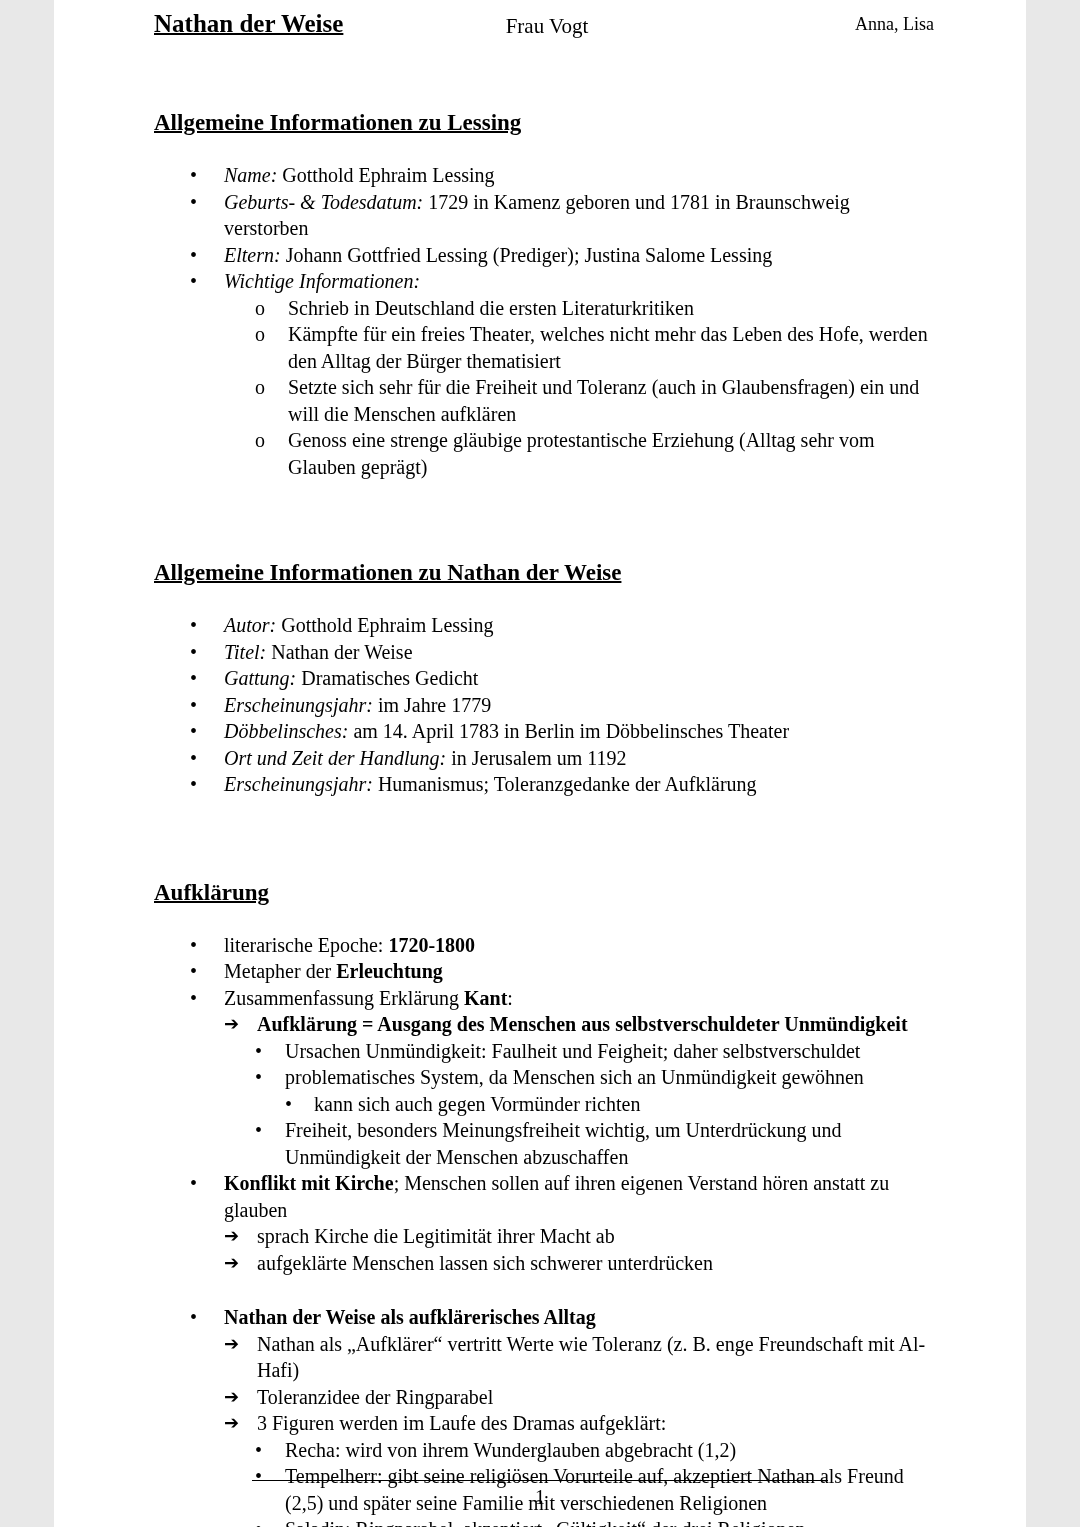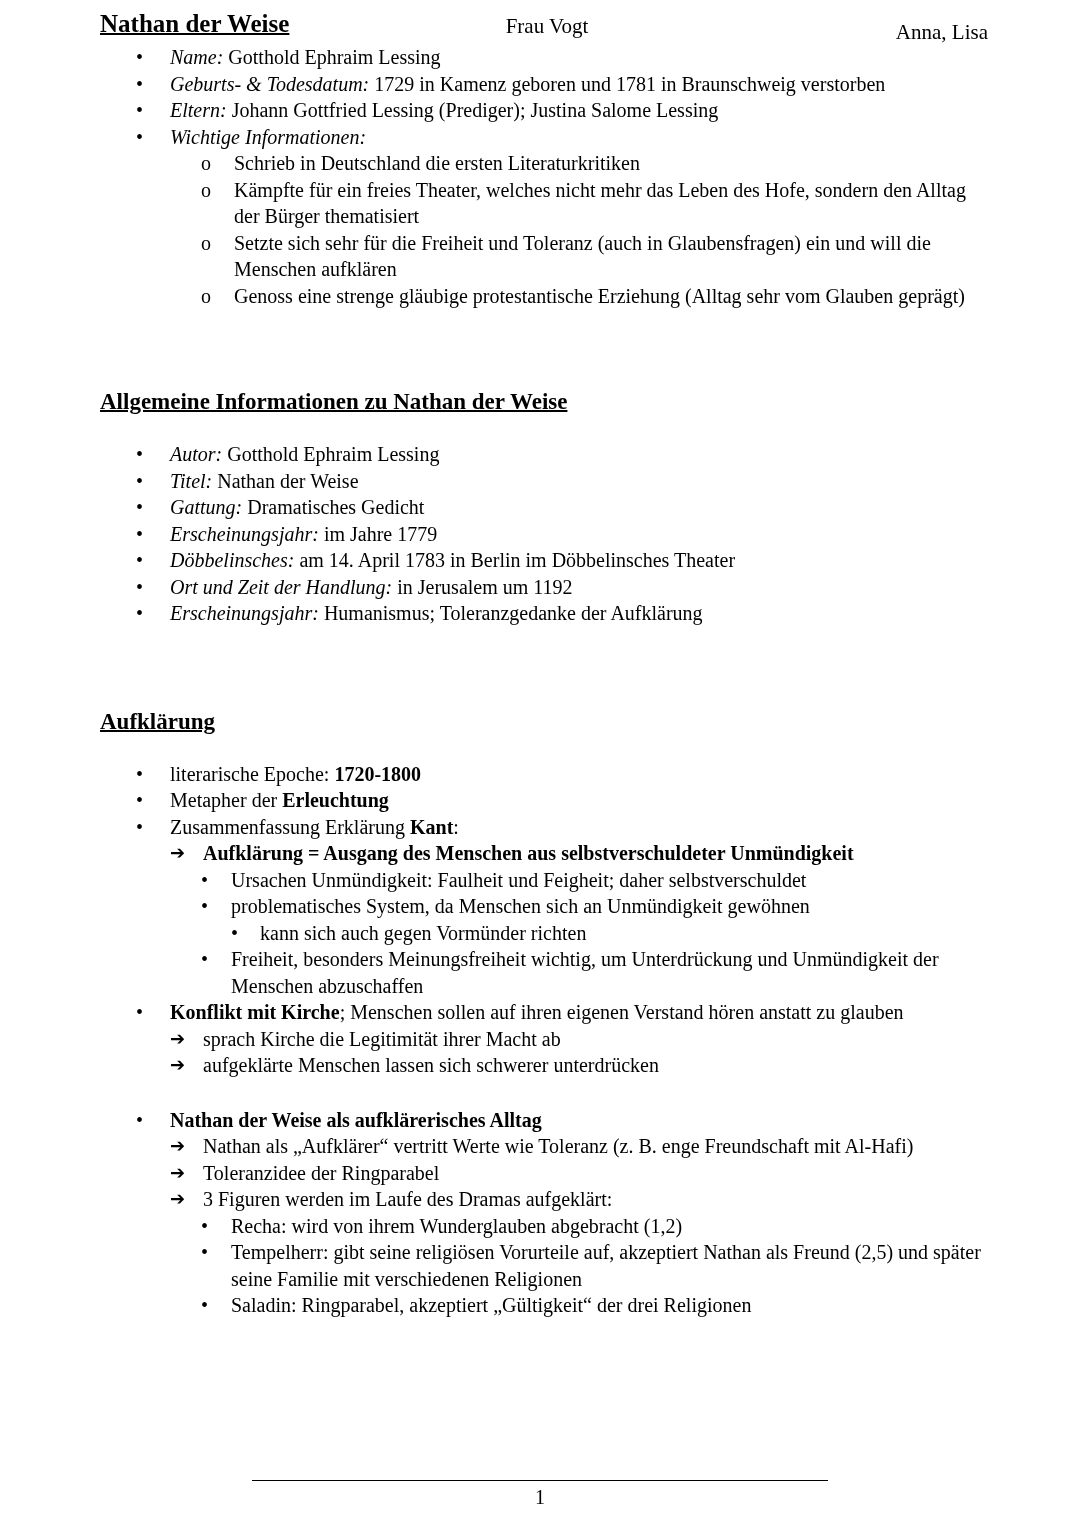--- a/index.html
+++ b/index.html
@@ -1,37 +1,37 @@
 <!DOCTYPE html>
 <html><head>
 <meta charset="utf-8">
 <style>
   * { box-sizing: border-box; margin: 0; padding: 0; }
   html, body { background: #e8e8e8; }
   .page {
-    width: 1080px;
+    width: 972px;
     height: 1527px;
     margin: 0 auto;
     background: #ffffff;
     font-family: "Liberation Serif", serif;
     font-size: 20px;
     color: #000000;
     position: relative;
     padding: 10px 92px 0 100px;
   }
   
   .doc-header { position: relative; height: 34px; }
   .doc-title {
     position: absolute; left: 0; top: 0;
     font-size: 25px; font-weight: bold;
     text-decoration: underline;
     text-decoration-thickness: 2px;
   }
   .doc-center { position: absolute; left: 6px; right: 0; top: 4px; text-align: center; font-size: 21px; }
-  .doc-right { position: absolute; right: 0; top: 10px; font-size: 21px; }
+  .doc-right { position: absolute; right: 0; top: 4px; font-size: 18px; }
 
   
   .sec-heading {
     font-size: 23px; font-weight: bold;
     text-decoration: underline;
     text-decoration-thickness: 2px;
     margin-bottom: 26px;
   }
   .h1 { margin-top: 66px; }
   .h2 { margin-top: 80px; }
@@ -60,20 +60,21 @@
 <body>
 
 <div class="page">
 
   <div class="doc-header">
     <span class="doc-title">Nathan der Weise</span>
     <span class="doc-center">Frau Vogt</span>
     <span class="doc-right">Anna, Lisa</span>
   </div>
 
+  <div class="sec-heading h1">Allgemeine Informationen zu Lessing</div>
 
   <div class="row L1">
     <span class="m">•</span>
     <span class="c"><i>Name:</i><span> Gotthold Ephraim Lessing</span></span>
   </div>
   <div class="row L1">
     <span class="m">•</span>
     <span class="c"><i>Geburts- &amp; Todesdatum:</i><span> 1729 in Kamenz geboren und 1781 in Braunschweig verstorben</span></span>
   </div>
   <div class="row L1">
@@ -83,21 +84,21 @@
   <div class="row L1">
     <span class="m">•</span>
     <span class="c"><i>Wichtige Informationen:</i><span></span></span>
   </div>
   <div class="row L2">
     <span class="m">o</span>
     <span class="c">Schrieb in Deutschland die ersten Literaturkritiken</span>
   </div>
   <div class="row L2">
     <span class="m">o</span>
-    <span class="c">Kämpfte für ein freies Theater, welches nicht mehr das Leben des Hofe, sondern den Alltag der Bürger thematisiert</span>
+    <span class="c">Kämpfte für ein freies Theater, welches nicht mehr das Leben des Hofe, werden den Alltag der Bürger thematisiert</span>
   </div>
   <div class="row L2">
     <span class="m">o</span>
     <span class="c">Setzte sich sehr für die Freiheit und Toleranz (auch in Glaubensfragen) ein und will die Menschen aufklären</span>
   </div>
   <div class="row L2">
     <span class="m">o</span>
     <span class="c">Genoss eine strenge gläubige protestantische Erziehung (Alltag sehr vom Glauben geprägt)</span>
   </div>
 

